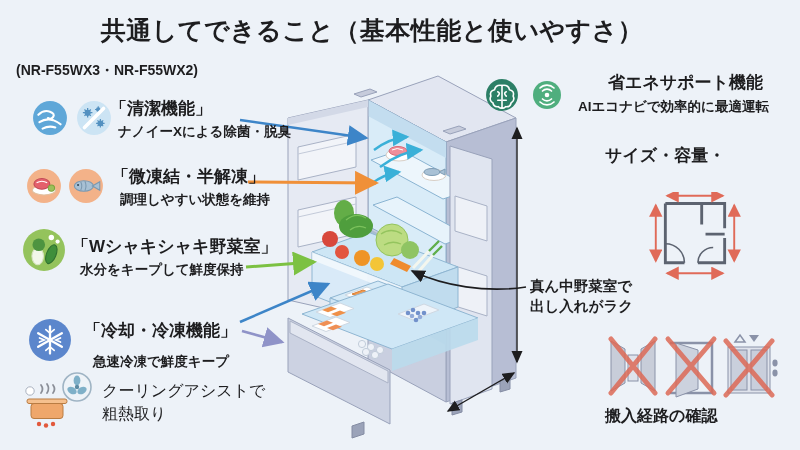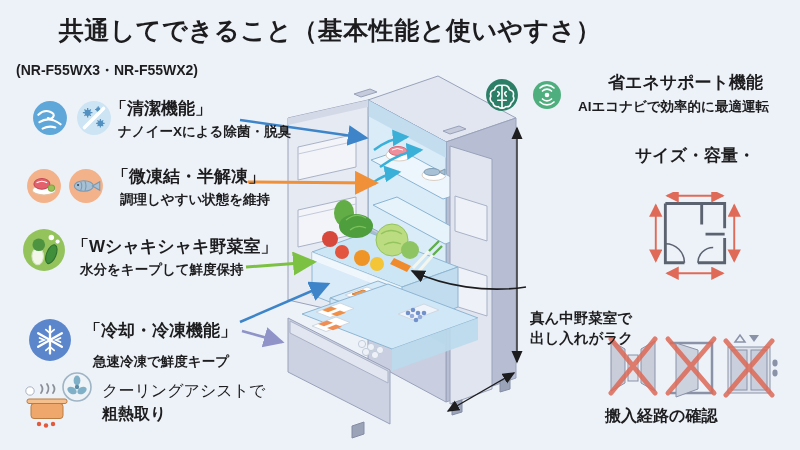--- a/index.html
+++ b/index.html
@@ -1,27 +1,27 @@
 <!DOCTYPE html>
 <html><head>
 <meta charset="utf-8">
 <style>
   html,body{margin:0;padding:0;}
   body{width:800px;height:450px;position:relative;overflow:hidden;
        background:#edf2f8;color:#1d1d1f;
        font-family:"Liberation Sans","DejaVu Sans",sans-serif;}
   .abs{position:absolute;}
-  #title{top:14px;left:0;width:660px;text-align:center;font-size:25px;font-weight:800;letter-spacing:.5px;}
+  #title{top:14px;left:0;width:660px;text-align:center;font-size:25px;font-weight:800;letter-spacing:.5px;padding-left:42px;}
   #models{left:16px;top:62px;font-size:14px;font-weight:800;}
   .f-title{font-size:17px;font-weight:800;white-space:nowrap;}
   .f-desc{font-size:13.5px;font-weight:700;white-space:nowrap;}
   .icn{position:absolute;display:block;}
-  .hdg{font-size:17px;font-weight:800;line-height:25px;text-align:center;}
+  .hdg{font-size:17px;font-weight:800;line-height:25px;text-align:left;}
   .cap{font-size:15px;font-weight:800;line-height:19px;text-align:center;}
-  .callout{font-size:14.5px;font-weight:800;line-height:20px;white-space:nowrap;margin-top:32px;}
+  .callout{font-size:14.5px;font-weight:800;line-height:20px;white-space:nowrap;}
   svg{display:block;}
 </style>
 </head>
 <body>
 
 <svg class="abs" style="left:0;top:0" width="800" height="450" viewBox="0 0 800 450">
   <defs>
     <marker id="mBlue" markerWidth="9" markerHeight="9" refX="7" refY="4" orient="auto-start-reverse">
         <path d="M0,0 L8,4 L0,8 Z" fill="#3d85c8"></path>
       </marker>
@@ -251,21 +251,21 @@
 <svg class="icn" style="left:62px;top:372px" width="30" height="30" viewBox="0 0 30 30">
   <circle cx="15" cy="15" r="14" fill="#eef3f8" stroke="#9fb4c4" stroke-width="1.6"></circle>
   <g fill="#7fb0c8">
     <ellipse cx="15" cy="8.5" rx="3.4" ry="5"></ellipse>
     <ellipse cx="10" cy="18.5" rx="3.4" ry="5" transform="rotate(120 10 18.5)"></ellipse>
     <ellipse cx="20" cy="18.5" rx="3.4" ry="5" transform="rotate(240 20 18.5)"></ellipse>
   </g>
   <circle cx="15" cy="15" r="2.2" fill="#5d8ba3"></circle>
 </svg>
 <div class="abs" style="left:102px;top:381px;font-size:16px;font-weight:400">クーリングアシストで</div>
-<div class="abs" style="left:102px;top:404px;font-size:16px;font-weight:700">粗熱取り</div>
+<div class="abs" style="left:102px;top:404px;font-size:16px;font-weight:400">粗熱取り</div>
 
 <svg class="icn" style="left:485px;top:78px" width="34" height="34" viewBox="0 0 32 32">
   <circle cx="16" cy="16" r="15" fill="#2c7f66"></circle>
   <g stroke="#ffffff" stroke-width="1.5" fill="none" stroke-linecap="round">
     <path d="M16,7 q-6,-1 -7,4 q-5,1 -3.5,6 q-2,4 2,6.5 q0.5,4 5,3.5 q2,2 3.5,1"></path>
     <path d="M16,7 q6,-1 7,4 q5,1 3.5,6 q2,4 -2,6.5 q-0.5,4 -5,3.5 q-2,2 -3.5,1"></path>
     <path d="M16,7 V28"></path>
     <path d="M12,13 q3,1 0,4 M20,13 q-3,1 0,4 M12,21 h3 M17,21 h3"></path>
   </g>
 </svg>

